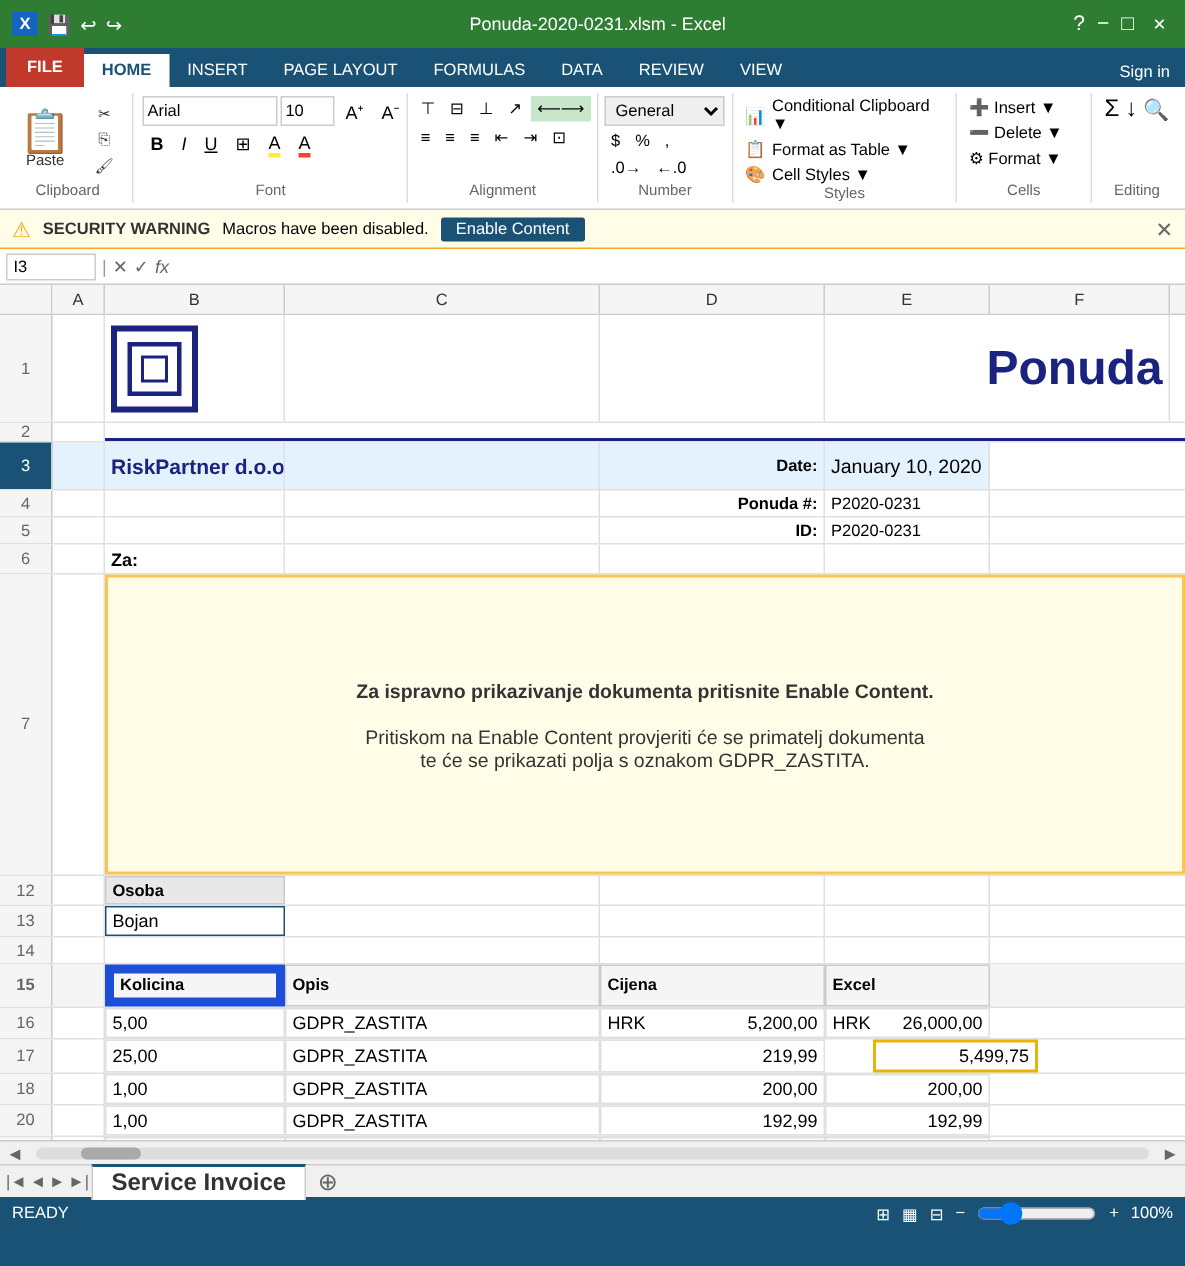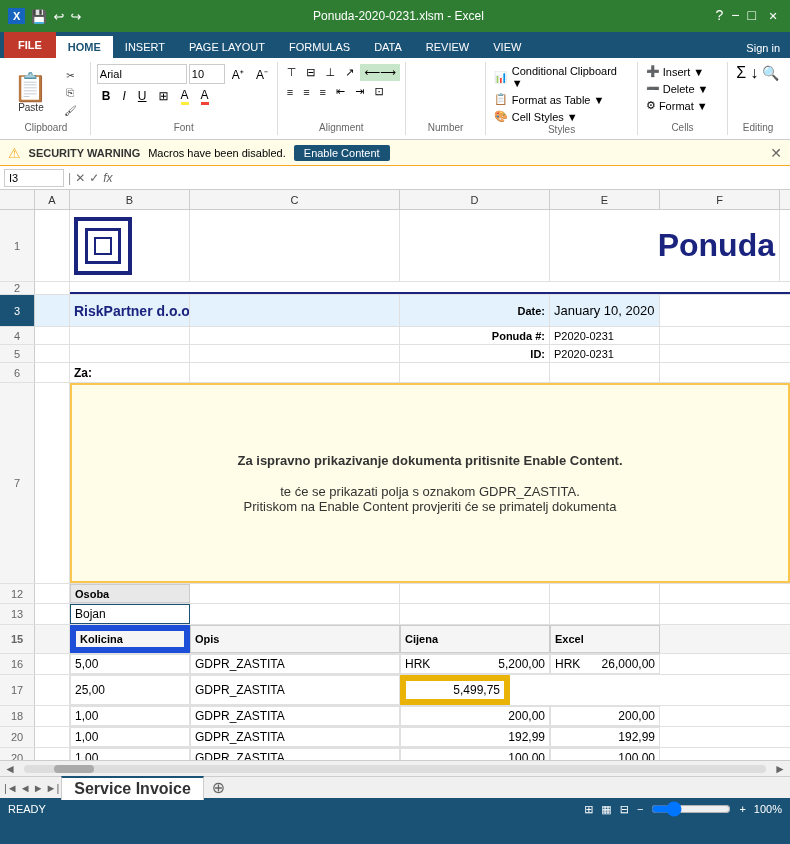--- a/index.html
+++ b/index.html
@@ -433,20 +433,34 @@
         <button class="align-btn">≡</button>
         <button class="align-btn">⇤</button>
         <button class="align-btn">⇥</button>
         <button class="align-btn">⊡</button>
       </div>
     </div>
     <div class="ribbon-group-label">Alignment</div>
   </div>
 
   <div class="ribbon-group" style="min-width:80px;">
+    <div class="number-group">
+      <select class="number-select">
+        <option>General</option>
+      </select>
+      <div style="display:flex; gap:2px;">
+        <button class="num-btn">$</button>
+        <button class="num-btn">%</button>
+        <button class="num-btn">,</button>
+      </div>
+      <div style="display:flex; gap:2px;">
+        <button class="num-btn">.0→</button>
+        <button class="num-btn">←.0</button>
+      </div>
+    </div>
     <div class="ribbon-group-label">Number</div>
   </div>
 
   <div class="ribbon-group" style="min-width:140px;">
     <div style="display:flex; flex-direction:column; gap:2px; width:100%;">
       <div class="style-item">
         <span>📊</span>
         <span>Conditional Clipboard ▼</span>
       </div>
       <div class="style-item">
@@ -579,22 +593,22 @@
       <div class="cell col-c"></div>
       <div class="cell col-d"></div>
       <div class="cell col-e"></div>
     </div>
 
     <div class="grid-row" style="min-height:200px; align-items:stretch;">
       <div class="row-num" style="min-height:200px;">7</div>
       <div class="cell" style="width:35px;min-width:35px;border-right:1px solid #e0e0e0;"></div>
       <div style="flex:1; background:#fffde7; border:2px solid #f9c74f; padding:20px; display:flex; flex-direction:column; justify-content:center; align-items:center; text-align:center;">
         <div style="font-size:13px; font-weight:bold; color:#333; margin-bottom:16px;">Za ispravno prikazivanje dokumenta pritisnite Enable Content.</div>
+        <div style="font-size:13px; color:#333;">Pritiskom na Enable Content provjeriti će se primatelj dokumenta</div>
         <div style="font-size:13px; color:#333;">te će se prikazati polja s oznakom GDPR_ZASTITA.</div>
-        <div style="font-size:13px; color:#333;">Pritiskom na Enable Content provjeriti će se primatelj dokumenta</div>
       </div>
     </div>
 
     <div class="grid-row" style="min-height:20px;">
       <div class="row-num">12</div>
       <div class="cell" style="width:35px;min-width:35px;"></div>
       <div class="cell col-b" style="font-weight:bold; background:#e8e8e8; border:1px solid #ccc; font-size:11px;">Osoba</div>
       <div class="cell col-c"></div>
       <div class="cell col-d"></div>
       <div class="cell col-e"></div>
@@ -602,20 +616,28 @@
 
     <div class="grid-row" style="min-height:20px;">
       <div class="row-num">13</div>
       <div class="cell" style="width:35px;min-width:35px;"></div>
       <div class="cell col-b" style="border:1px solid #1a5276;">Bojan</div>
       <div class="cell col-c"></div>
       <div class="cell col-d"></div>
       <div class="cell col-e"></div>
     </div>
 
+    <div class="grid-row" style="min-height:18px;">
+      <div class="row-num">14</div>
+      <div class="cell" style="width:35px;min-width:35px;"></div>
+      <div class="cell col-b"></div>
+      <div class="cell col-c"></div>
+      <div class="cell col-d"></div>
+      <div class="cell col-e"></div>
+    </div>
 
     <div class="grid-row table-header-row" style="min-height:20px;">
       <div class="row-num">15</div>
       <div class="cell" style="width:35px;min-width:35px;"></div>
       <div class="cell col-b" style="border:6px solid #1d4ed8; font-weight:bold; font-size:11px;">Kolicina</div>
       <div class="cell col-c" style="border:1px solid #ccc; font-weight:bold; font-size:11px;">Opis</div>
       <div class="cell col-d" style="border:1px solid #ccc; font-weight:bold; font-size:11px;">Cijena</div>
       <div class="cell col-e" style="border:1px solid #ccc; font-weight:bold; font-size:11px;">Excel</div>
     </div>
 
@@ -632,21 +654,22 @@
         <span>HRK</span>
         <span style="margin-left:auto;">26,000,00</span>
       </div>
     </div>
 
     <div class="grid-row" style="min-height:20px;">
       <div class="row-num">17</div>
       <div class="cell" style="width:35px;min-width:35px;"></div>
       <div class="cell col-b" style="border:1px solid #e0e0e0;">25,00</div>
       <div class="cell col-c" style="border:1px solid #e0e0e0;">GDPR_ZASTITA</div>
-      <div class="cell col-e" style="border:6px solid #eab308; justify-content:flex-end;">5,499,75</div>
+      <div class="cell col-d" style="border:1px solid #e0e0e0; justify-content:flex-end;">219,99</div>
+      <div class="cell col-e" style="border:2px solid #eab308; justify-content:flex-end;margin-left:32px;">5,499,75</div>
     </div>
 
     <div class="grid-row" style="min-height:20px;">
       <div class="row-num">18</div>
       <div class="cell" style="width:35px;min-width:35px;"></div>
       <div class="cell col-b" style="border:1px solid #e0e0e0;">1,00</div>
       <div class="cell col-c" style="border:1px solid #e0e0e0;">GDPR_ZASTITA</div>
       <div class="cell col-d" style="border:1px solid #e0e0e0; justify-content:flex-end;">200,00</div>
       <div class="cell col-e" style="border:1px solid #e0e0e0; justify-content:flex-end;">200,00</div>
     </div>

